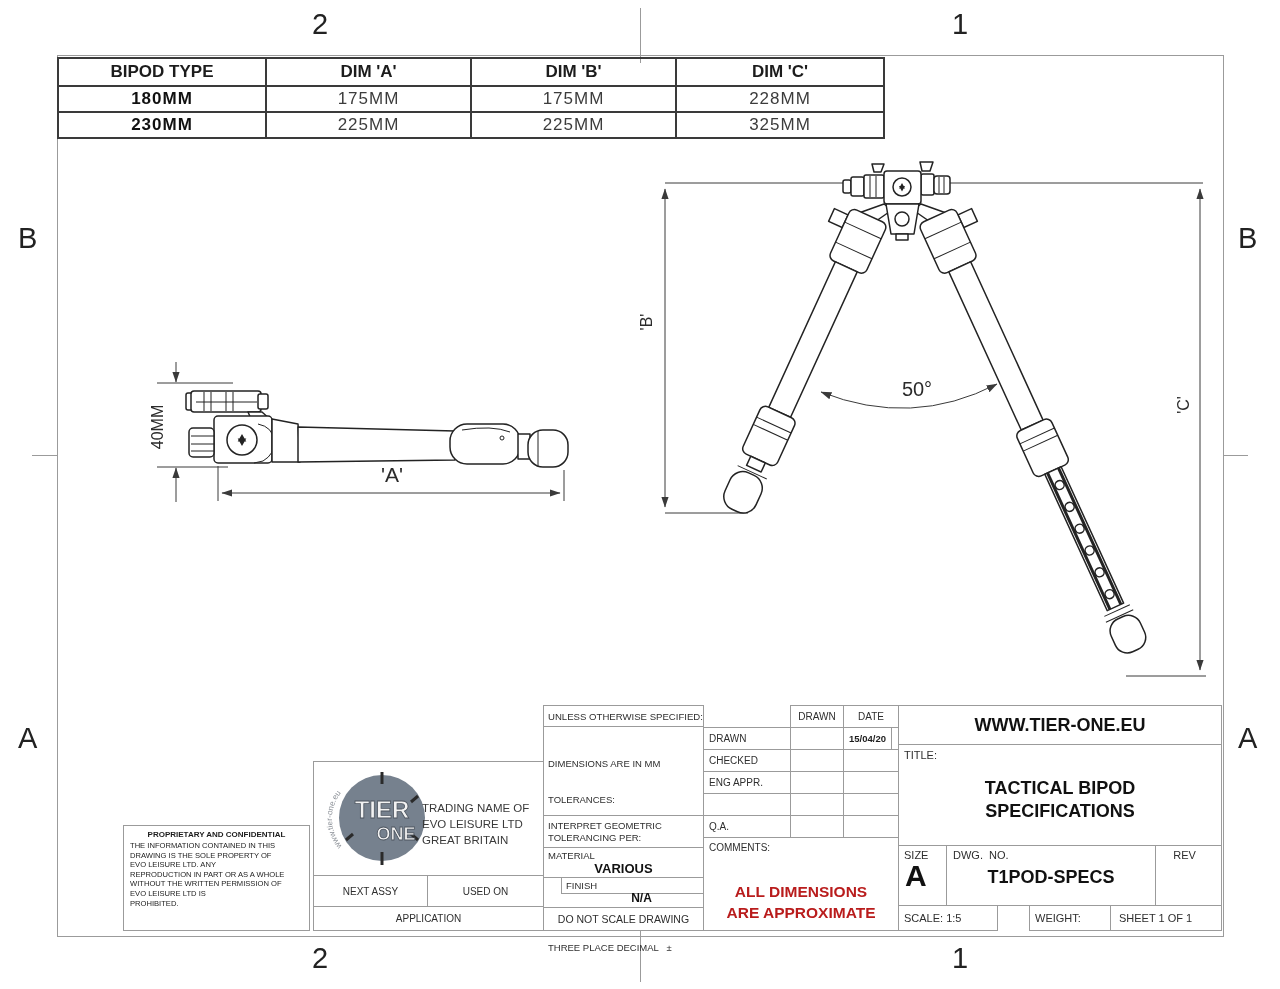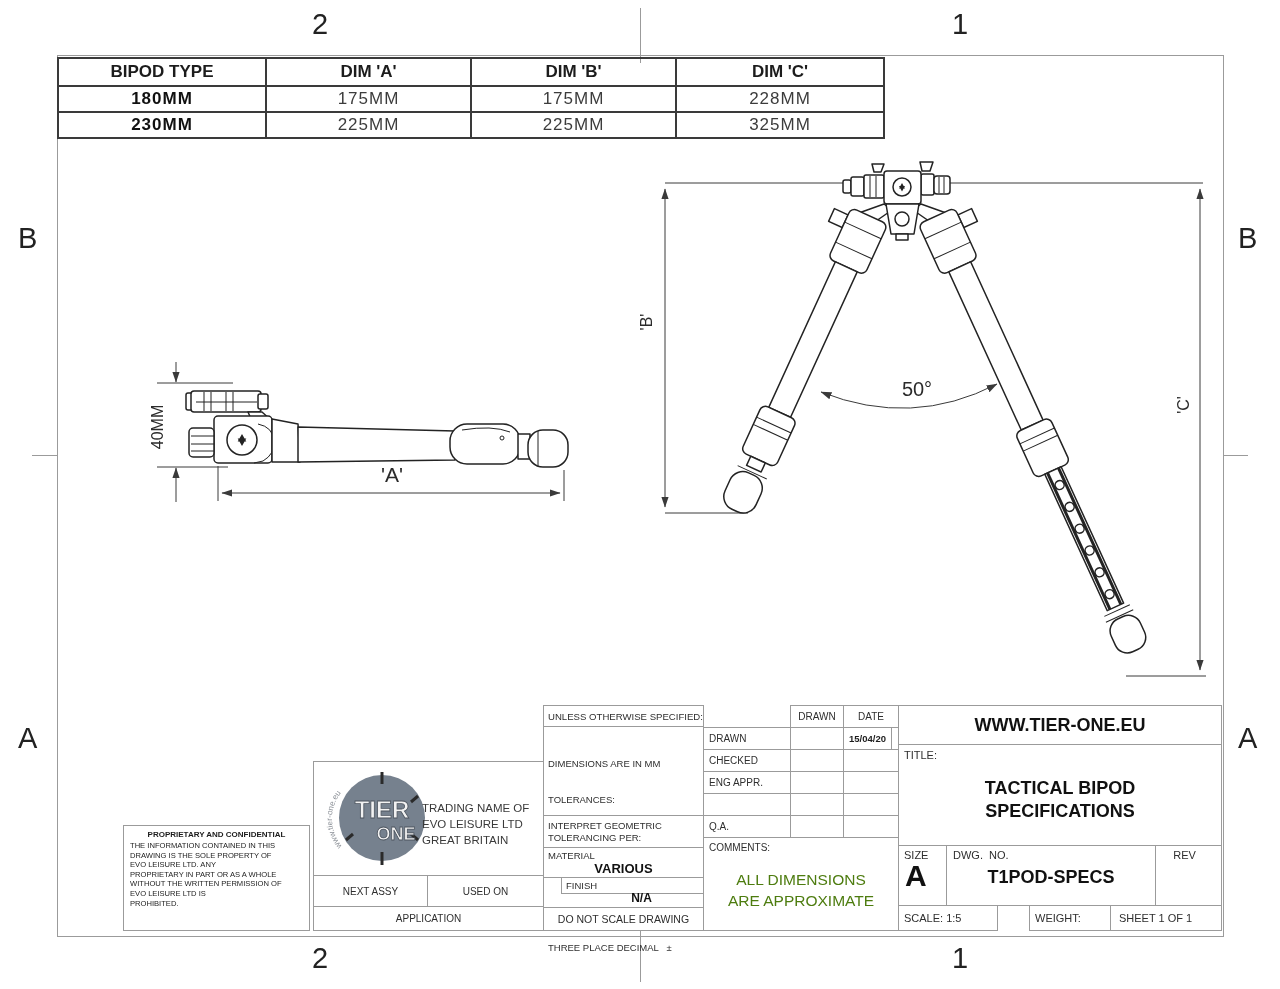--- a/index.html
+++ b/index.html
@@ -213,21 +213,21 @@
       <path class="dim" d="M821,392 Q912,428 997,384" marker-start="url(#arrF)" marker-end="url(#arrF)"></path>
       <text class="dimtxt" font-size="20" text-anchor="middle" x="917" y="396">50°</text>
     </g>
   </svg>
 
   <div class="abs tb" style="left:123px;top:825px;width:187px;height:106px;">
     <div class="prop-title">PROPRIETARY AND CONFIDENTIAL</div>
     <div class="prop-line">THE INFORMATION CONTAINED IN THIS</div>
     <div class="prop-line">DRAWING IS THE SOLE PROPERTY OF</div>
     <div class="prop-line">EVO LEISURE LTD.  ANY</div>
-    <div class="prop-line">PROPRIETARY IN PART OR AS A WHOLE</div>
+    <div class="prop-line">REPRODUCTION IN PART OR AS A WHOLE</div>
     <div class="prop-line">WITHOUT THE WRITTEN PERMISSION OF</div>
     <div class="prop-line">EVO LEISURE LTD IS</div>
     <div class="prop-line">PROHIBITED.</div>
   </div>
 
   <div class="abs tb" style="left:313px;top:761px;width:231px;height:115px;">
     <svg class="abs" style="left:18px;top:4px;" width="100" height="104" viewBox="0 0 100 104">
       <defs>
           <path id="logoarc" d="M 10,80 A 42,42 0 0 1 26,14"></path>
         </defs>
@@ -299,21 +299,21 @@
   <div class="abs tb lbl" style="left:703px;top:793px;width:88px;height:23px;padding:5px 0 0 5px;box-sizing:border-box;margin-top:34px;">MFG APPR.</div>
   <div class="abs tb" style="left:790px;top:793px;width:54px;height:23px;"></div>
   <div class="abs tb" style="left:843px;top:793px;width:56px;height:23px;"></div>
 
   <div class="abs tb lbl" style="left:703px;top:815px;width:112px;height:23px;padding:5px 0 0 5px;box-sizing:border-box;">Q.A.</div>
   <div class="abs tb" style="left:790px;top:815px;width:54px;height:23px;"></div>
   <div class="abs tb" style="left:843px;top:815px;width:56px;height:23px;"></div>
 
   <div class="abs tb" style="left:703px;top:837px;width:196px;height:94px;">
     <div class="lbl" style="padding:4px 0 0 5px;">COMMENTS:</div>
-    <div style="text-align:center;font-size:15.5px;font-weight:normal;margin-top:16px;line-height:21px;color:#4d7c0f;">
+    <div style="text-align:center;font-size:15.5px;font-weight:bold;margin-top:28px;line-height:21px;color:#b91c1c;">
       <div>ALL DIMENSIONS</div>
       <div>ARE APPROXIMATE</div>
     </div>
   </div>
 
   <div class="abs tb center" style="left:898px;top:705px;width:324px;height:40px;font-size:18px;font-weight:bold;color:#111;">WWW.TIER-ONE.EU</div>
   <div class="abs tb" style="left:898px;top:744px;width:324px;height:102px;">
     <div class="lbl" style="padding:4px 0 0 5px;font-size:11px;">TITLE:</div>
     <div style="text-align:center;font-size:18px;font-weight:bold;margin-top:16px;line-height:23px;color:#111;">
       <div>TACTICAL BIPOD</div>

